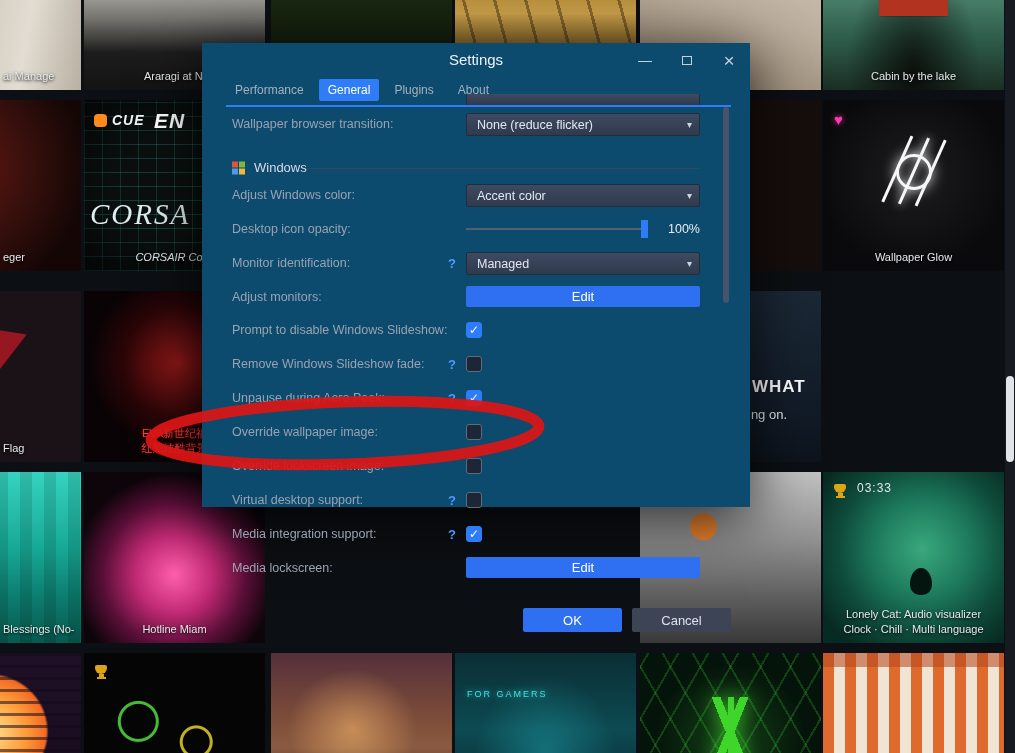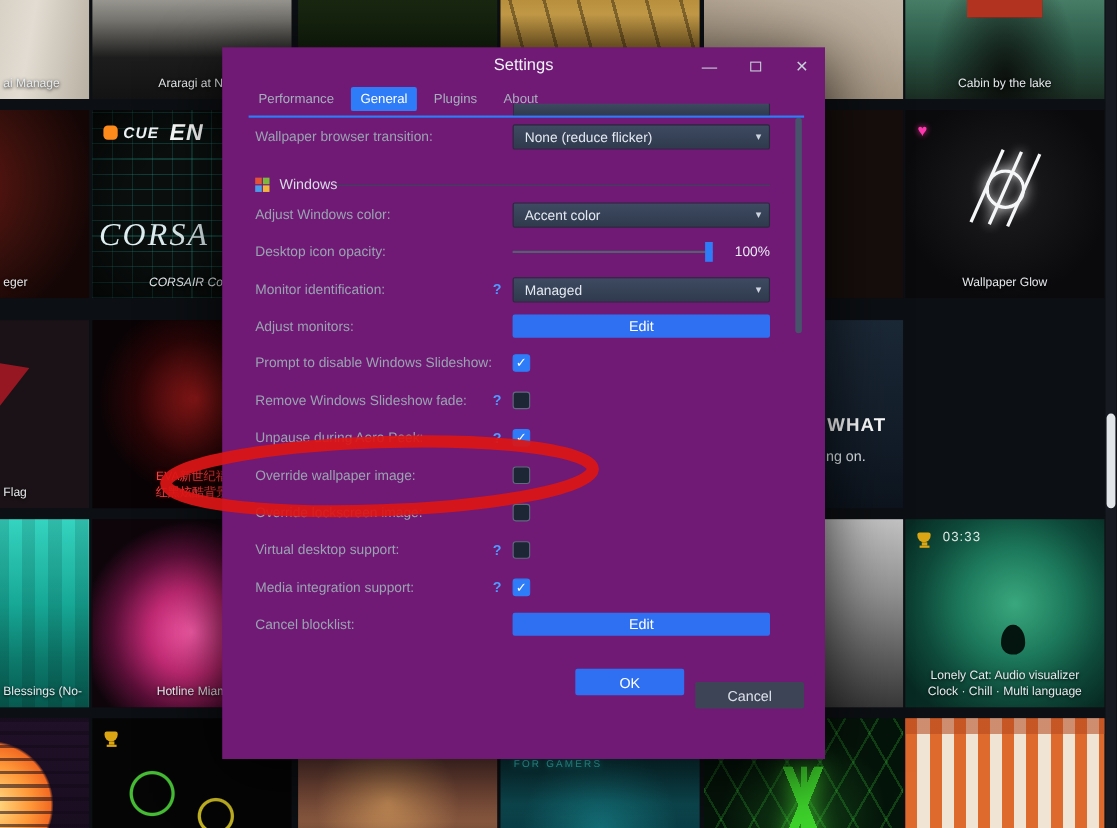--- a/index.html
+++ b/index.html
@@ -101,21 +101,21 @@
        #05140a; }
   .art-stripes { background:
        linear-gradient(180deg, rgba(180,70,30,.55) 0 14px, transparent 14px),
        repeating-linear-gradient(90deg, #df6a2e 0 11px, #f0e4d4 11px 22px); }
 
   
   .app-scrollbar { position:absolute; right:0; top:0; width:10px; height:753px; background:#171b21; z-index:5; }
   .app-scroll-thumb { position:absolute; left:1px; width:8px; top:376px; height:86px; background:#e2e5e8; border-radius:4px; }
 
   
-  .dlg { position:absolute; left:202px; top:43px; width:548px; height:647px; background:#701a75;
+  .dlg { position:absolute; left:202px; top:43px; width:548px; height:464px; background:#0c4a6e;
          box-shadow:0 12px 55px rgba(0,0,0,.78); z-index:10; }
   .dlg-titlebar { position:absolute; top:0; left:0; right:0; height:34px; }
   .dlg-title { display:block; text-align:center; line-height:34px; color:#edf1f6; font-size:15px; }
   .win-btns { position:absolute; right:13px; top:0; height:34px; display:flex; align-items:center; gap:26px; }
   .win-btn { width:16px; text-align:center; color:#c8d0da; font-size:14px; line-height:1; cursor:default; }
   .win-btn.close { font-size:19px; }
   .max-box { display:inline-block; width:10px; height:9px; border:1px solid #c8d0da; }
 
   .tabs { position:absolute; top:36px; left:24px; display:flex; gap:6px; align-items:center; }
   .tab { padding:4px 9px; color:#a6b0bd; font-size:12px; }
@@ -147,21 +147,21 @@
 
   .cb { position:absolute; left:0; top:50%; transform:translateY(-50%); width:16px; height:16px;
         border-radius:3px; background:#1d2635; border:1px solid #5e6a7e; }
   .cb.checked { background:#2e7cf8; border-color:#2e7cf8; }
   .cb.checked::after { content:"✓"; position:absolute; inset:0; color:#fff; font-size:12px; line-height:15px;
         text-align:center; font-weight:bold; }
 
   .btn { border:none; border-radius:2px; font-size:13px; color:#fff; font-family:inherit; cursor:default; }
   .btn-wide { position:absolute; left:0; top:1px; width:234px; height:21px; background:#2f70f2; }
   .btn-ok { position:absolute; left:321px; top:0; width:99px; height:24px; background:#2f70f2; }
-  .btn-cancel { position:absolute; left:430px; top:12px; width:99px; height:24px; background:#3d4456; color:#dde2ea; }
+  .btn-cancel { position:absolute; left:430px; top:0; width:99px; height:24px; background:#3d4456; color:#dde2ea; }
 
   .dlg-scrollbar { position:absolute; right:21px; top:62px; width:6px; height:532px; }
   .dlg-scroll-thumb { position:absolute; top:2px; left:0; width:6px; height:196px; background:#46536b; border-radius:3px; }
 
   
   .annotation { position:absolute; left:0; top:0; z-index:20; pointer-events:none; }
 </style>
 </head>
 <body>
 
@@ -389,21 +389,21 @@
 
   <div class="row" style="top:479px">
     <span class="lbl">Media integration support:</span>
     <span class="help">?</span>
     <div class="ctrl">
         <span class="cb checked"></span>
       </div>
   </div>
 
   <div class="row" style="top:513px">
-    <span class="lbl">Cancel blocklist:</span>
+    <span class="lbl">Media lockscreen:</span>
     <div class="ctrl">
       <button class="btn btn-wide">Edit</button>
     </div>
   </div>
 
   <div class="row" style="top:565px">
     <button class="btn btn-ok">OK</button>
     <button class="btn btn-cancel">Cancel</button>
   </div>
 

